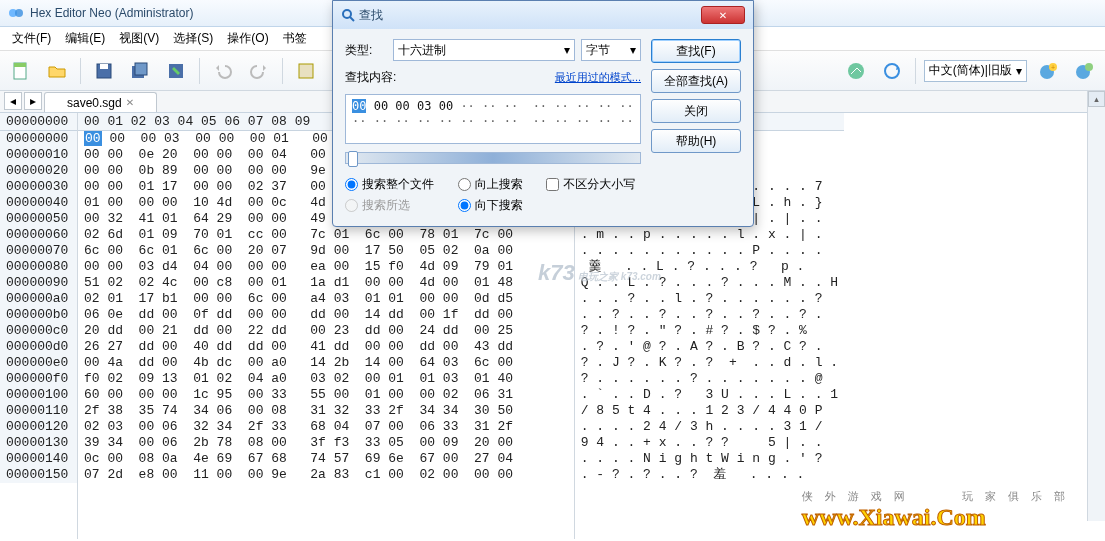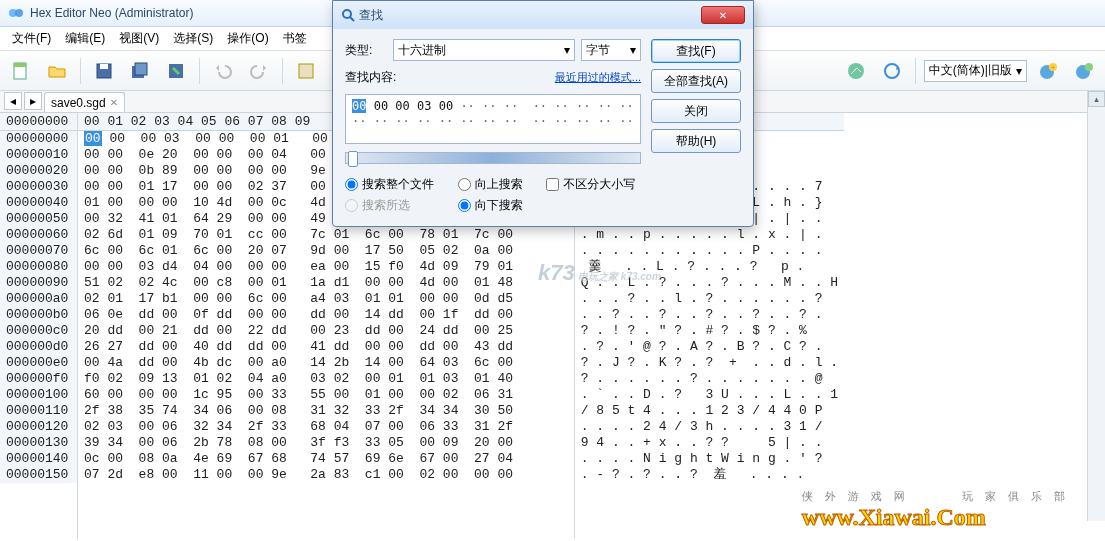--- a/index.html
+++ b/index.html
@@ -14,21 +14,21 @@
 .menubar .item { padding:2px 6px; cursor:default; }
 
 .toolbar { height:40px; background:linear-gradient(#fdfdfd,#f0f4f8); display:flex; align-items:center; padding:0 6px; gap:6px; border-bottom:1px solid #d0d8e0;}
 .tbtn { width:30px; height:30px; display:inline-flex; align-items:center; justify-content:center; border:1px solid transparent; border-radius:3px; }
 .sep { width:1px; height:26px; background:#d0d8e0; margin:0 2px;}
 .spacer { flex:1; }
 .lang-select { border:1px solid #a8c0d8; height:22px; padding:1px 4px; background:#fff; display:inline-flex; align-items:center; gap:4px;}
 
 .tabbar { height:22px; background:#f4f6f8; display:flex; align-items:flex-end; padding-left:4px; border-bottom:1px solid #c8d4e0;}
 .tabbar .nav { width:18px; height:18px; display:inline-flex; align-items:center; justify-content:center; border:1px solid #c0c8d0; background:#fff; margin-bottom:2px; margin-right:2px;}
-.tab { height:20px; display:inline-flex; align-items:center; background:#fff; border:1px solid #c0c8d0; border-bottom:none; border-radius:3px 3px 0 0; padding:0 6px; gap:4px;}
+.tab { height:20px; display:inline-flex; align-items:center; background:#fff; border:1px solid #c0c8d0; border-bottom:none; border-radius:3px 3px 0 0; padding:0 22px; gap:4px;}
 .tab .close { font-size:10px; color:#888; }
 
 .hexgrid { display:flex; height:426px; font-family: Consolas, "Courier New", monospace; font-size:13px; color:#222; }
 .addrcol { width:78px; border-right:1px solid #d0d8e0; }
 .addrcol .cell, .hexcol .cell, .asccol .cell { height:16px; line-height:16px; white-space:pre; }
 .addrcol .hdr, .hexcol .hdr, .asccol .hdr { height:18px; line-height:18px; background:#f2f6fa; border-bottom:1px solid #c8d4e0; padding:0 6px;}
 .addrcol .cell { padding:0 6px; background:#f2f6fa; border-bottom:0; }
 .hexcol { flex:0 0 430px; border-right:1px solid #d0d8e0; }
 .hexcol .cell { padding:0 6px; letter-spacing:0;}
 .asccol { flex:0 0 250px; }

